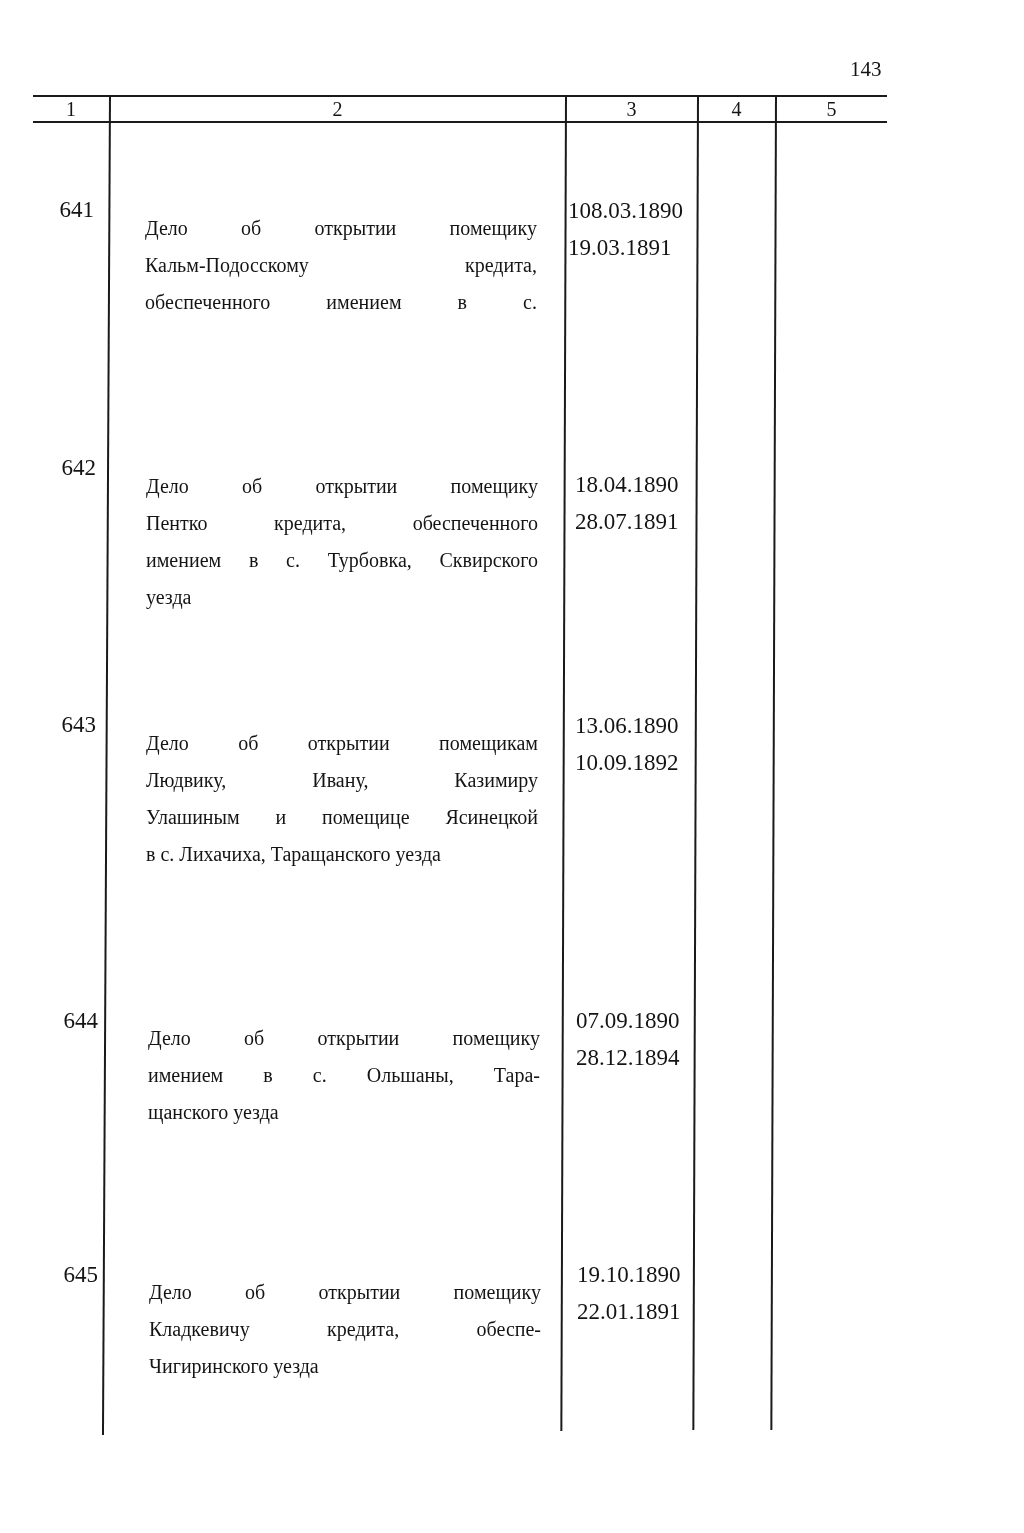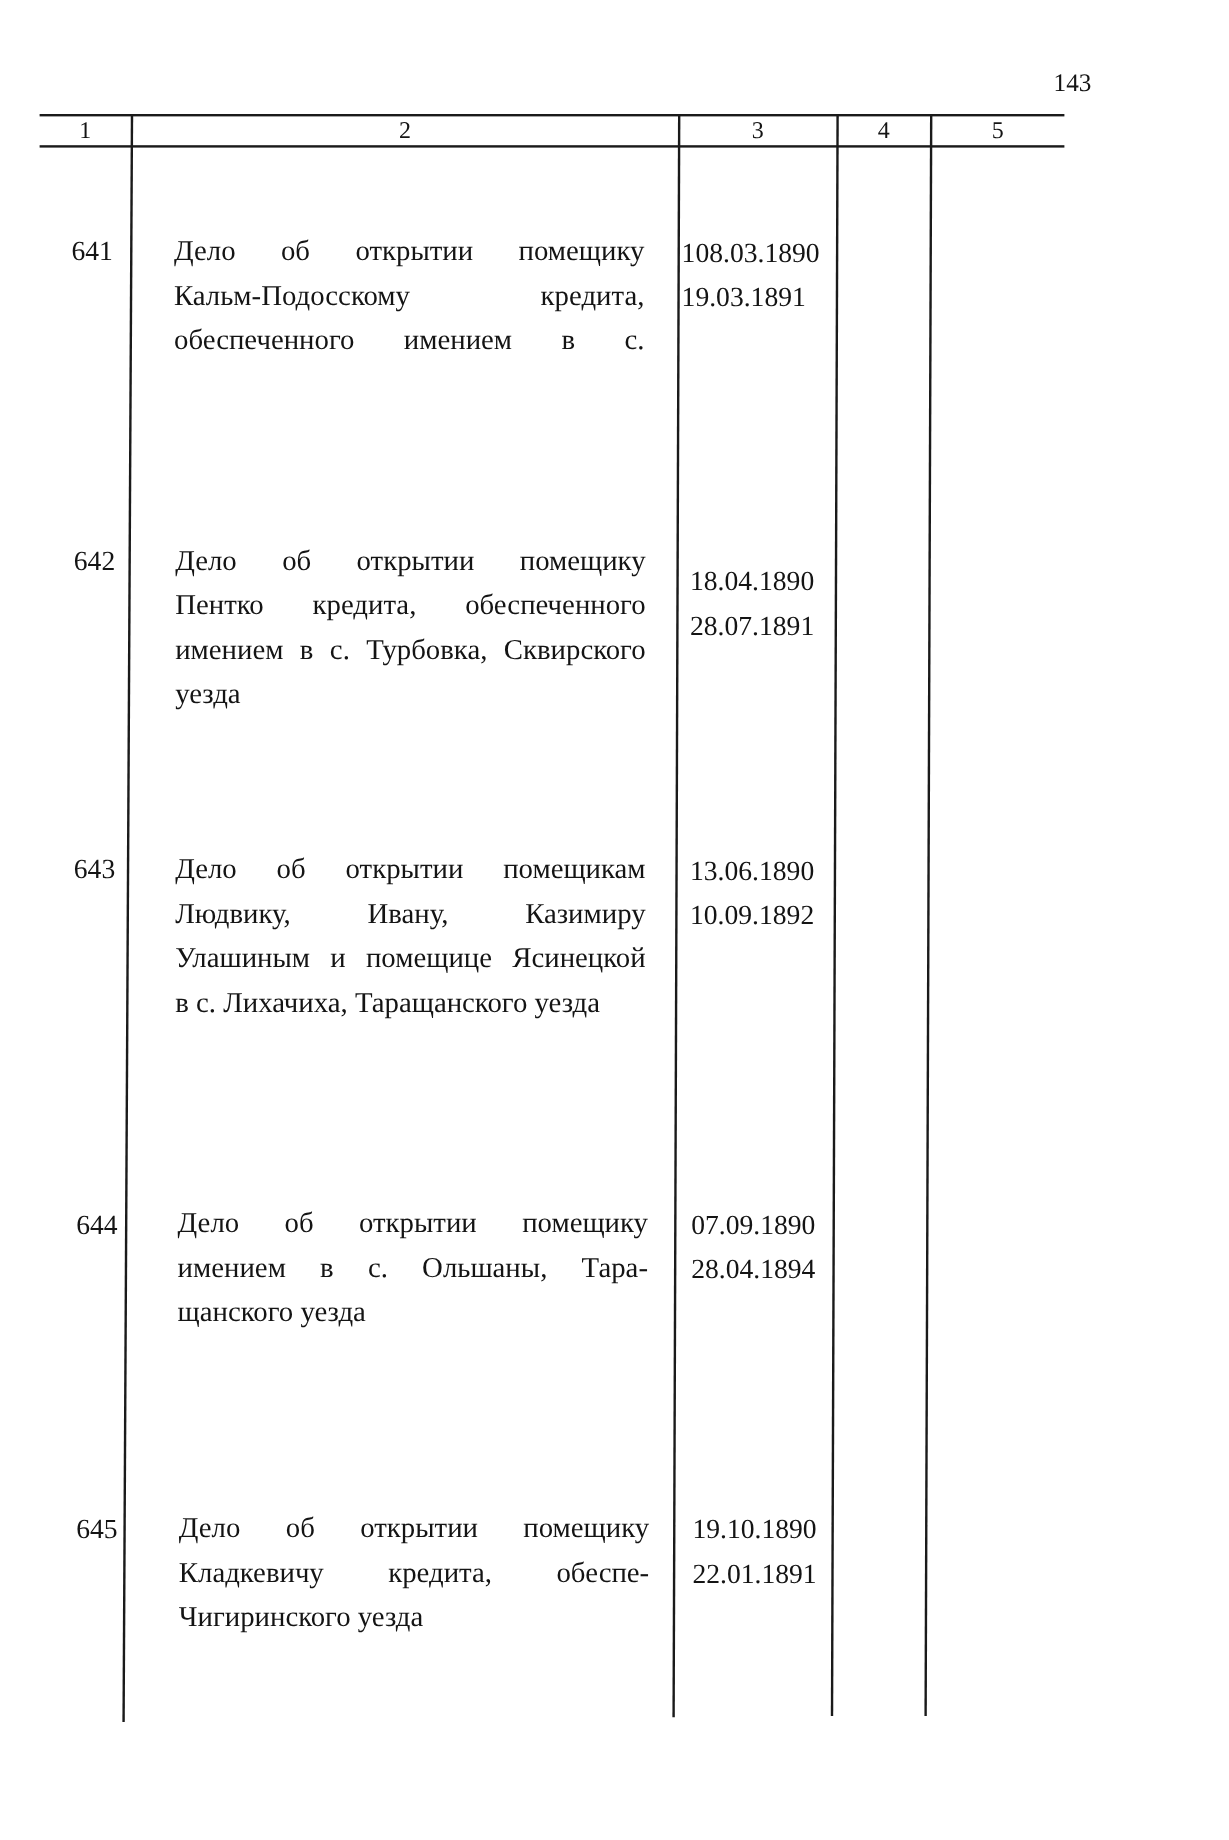--- a/index.html
+++ b/index.html
@@ -1,24 +1,24 @@
 <!DOCTYPE html>
 <html><head>
 <meta charset="utf-8">
 <style>
   html, body { margin:0; padding:0; background:#ffffff; }
   body { width:1024px; height:1533px; position:relative; overflow:hidden;
          font-family:"Liberation Serif", "DejaVu Serif", serif; color:#141414; }
-  .page-number { position:absolute; left:850px; top:57px; font-size:21px;margin-left:28px; }
+  .page-number { position:absolute; left:850px; top:57px; font-size:21px; }
   .hline { position:absolute; height:2px; background:#1a1a1a; }
   .vline { position:absolute; width:1.5px; background:#1a1a1a; }
   .hdr { position:absolute; top:98px; font-size:20px; text-align:center; }
   .num { position:absolute; font-size:23px; text-align:right; width:60px; }
-  .desc { position:absolute; font-size:24px; line-height:37px; width:392px;
-          text-align:justify; text-align-last:left; }
+  .desc { position:absolute; font-size:20px; line-height:37px; width:392px;
+          text-align:justify; text-align-last:left;margin-top:18px; }
   .desc span { display:block; text-align:justify; text-align-last:justify; }
   .desc span.last { text-align-last:left; }
   .dates { position:absolute; font-size:23px; line-height:37px; }
   .dates span { display:block; }
 </style>
 </head>
 <body>
 
 <div class="page-number">143</div>
 
@@ -78,21 +78,21 @@
 
 <div>
   <div class="num" style="left:38px; top:1008px;">644</div>
   <div class="desc" style="left:148px; top:1002px;">
     <span>Дело об открытии помещику</span>
     <span>имением в с. Ольшаны, Тара-</span>
     <span class="last">щанского уезда</span>
   </div>
   <div class="dates" style="left:576px; top:1002px;">
     <span>07.09.1890</span>
-    <span>28.04.1894</span>
+    <span>28.12.1894</span>
   </div>
 </div>
 
 <div>
   <div class="num" style="left:38px; top:1262px;">645</div>
   <div class="desc" style="left:149px; top:1256px;">
     <span>Дело об открытии помещику</span>
     <span>Кладкевичу кредита, обеспе-</span>
     <span class="last">Чигиринского уезда</span>
   </div>

